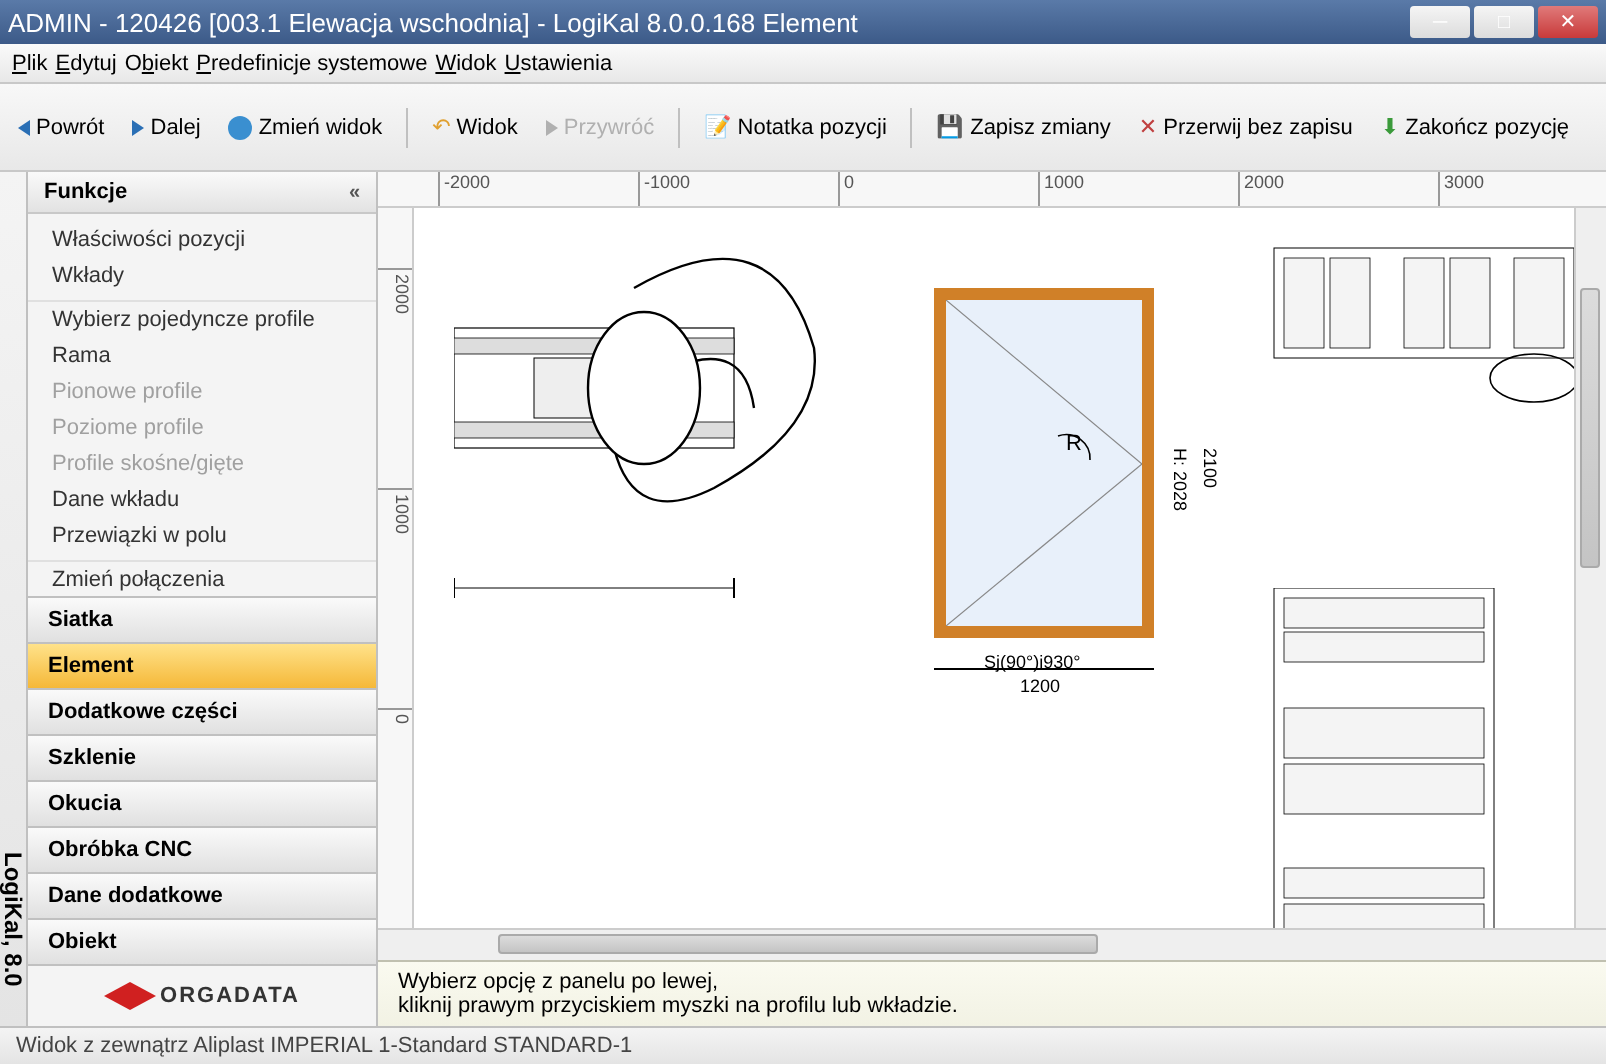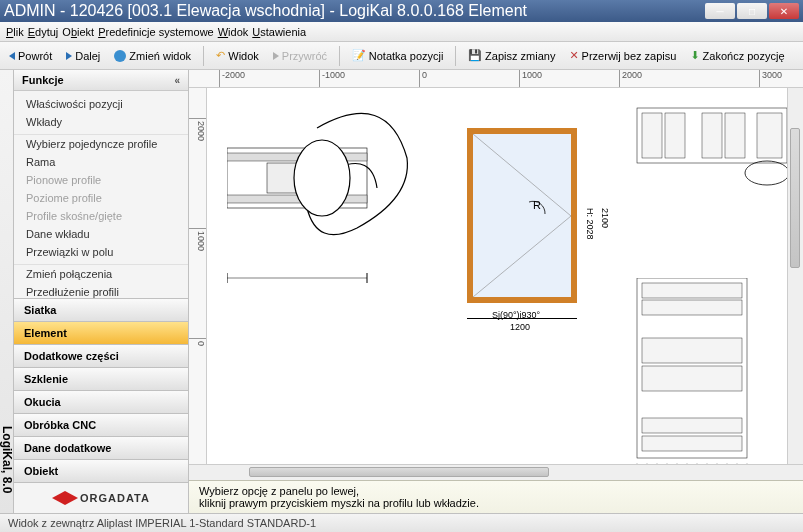--- a/index.html
+++ b/index.html
@@ -1,25 +1,25 @@
 <!DOCTYPE html>
 <html><head>
 <meta charset="utf-8">
 <style>
 * { margin: 0; padding: 0; box-sizing: border-box; font-family: Tahoma, Arial, sans-serif; font-size: 11px; }
 body { background: #f0f0f0; width: 803px; height: 532px; overflow: hidden; display: flex; flex-direction: column; }
 .titlebar { background: linear-gradient(#5a7aa8,#3c5a88); color: #fff; height: 22px; display: flex; align-items: center; padding: 0 4px; }
-.titlebar span { flex: 1; font-size: 16px; }
+.titlebar span { flex: 1; font-size: 13px; }
 .win-controls { display: flex; gap: 2px; }
 .win-btn { width: 30px; height: 16px; display: flex; align-items: center; justify-content: center; background: linear-gradient(#f5f5f5,#dcdcdc); border-radius: 2px; font-size: 10px; }
 .win-btn.close { background: linear-gradient(#e07a7a,#c83a3a); color: #fff; }
 .menubar { background: linear-gradient(#fafafa,#e8e8e8); height: 20px; display: flex; align-items: center; padding: 0 6px; gap: 4px; border-bottom: 1px solid #c8c8c8; }
 .menubar div { cursor: pointer; }
 .menubar u { text-decoration: underline; }
-.toolbar { background: linear-gradient(#f8f8f8,#e8e8e8); height: 28px; display: flex; align-items: center; padding: 0 4px; gap: 4px; border-bottom: 1px solid #c8c8c8; }
+.toolbar { background: linear-gradient(#f8f8f8,#e8e8e8); height: 44px; display: flex; align-items: center; padding: 0 4px; gap: 4px; border-bottom: 1px solid #c8c8c8; }
 .tb-btn { display: flex; align-items: center; gap: 3px; padding: 2px 5px; border-radius: 2px; cursor: pointer; }
 .tb-sep { width: 1px; height: 20px; background: #c0c0c0; margin: 0 3px; }
 .arrow-left { width: 0; height: 0; border-top: 4px solid transparent; border-bottom: 4px solid transparent; border-right: 6px solid #2a6fb5; }
 .arrow-right { width: 0; height: 0; border-top: 4px solid transparent; border-bottom: 4px solid transparent; border-left: 6px solid #2a6fb5; }
 .arrow-right.disabled { border-left-color: #b0b0b0; }
 .icon-dot { width: 12px; height: 12px; border-radius: 50%; display: inline-block; }
 .main { flex: 1; display: flex; overflow: hidden; }
 .left { width: 175px; background: #f4f4f4; border-right: 1px solid #c0c0c0; display: flex; flex-direction: column; }
 .left-scroll { flex: 1; overflow-y: auto; }
 .funkcje-hdr { background: linear-gradient(#fafafa,#e2e2e2); padding: 4px 8px; font-weight: bold; border-bottom: 1px solid #c8c8c8; display: flex; align-items: center; justify-content: space-between; }
@@ -159,21 +159,21 @@
     </div>
   </div>
 
   <div class="canvas-area">
     <div class="ruler-h" id="ruler-h">
         <div class="tick" style="left: 30px;">-2000</div>
         <div class="tick" style="left: 130px;">-1000</div>
         <div class="tick" style="left: 230px;">0</div>
         <div class="tick" style="left: 330px;">1000</div>
         <div class="tick" style="left: 430px;">2000</div>
-        <div class="tick" style="left: 530px; margin-left: 40px;">3000</div>
+        <div class="tick" style="left: 530px;">3000</div>
       </div>
     <div class="canvas-body">
       <div class="ruler-v" id="ruler-v">
           <div class="tick" style="top: 30px;">2000</div>
           <div class="tick" style="top: 140px;">1000</div>
           <div class="tick" style="top: 250px;">0</div>
         </div>
       <div class="drawing">
 
         <svg class="handle-shape" style="left:20px;top:10px" width="200" height="230">

